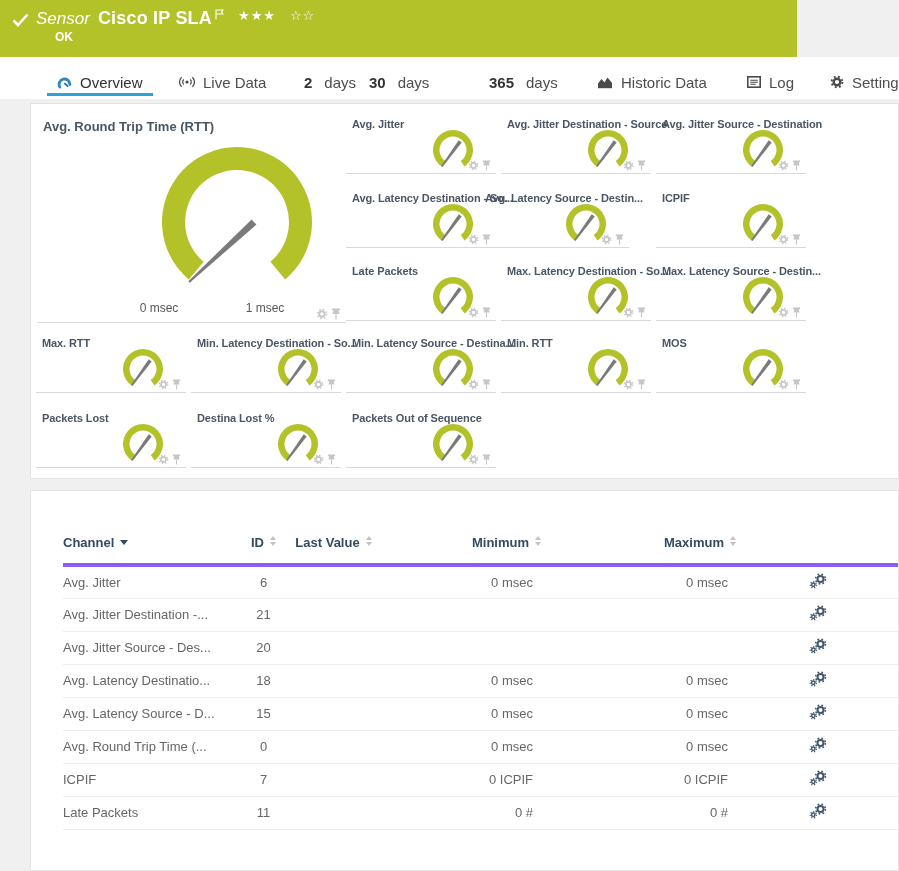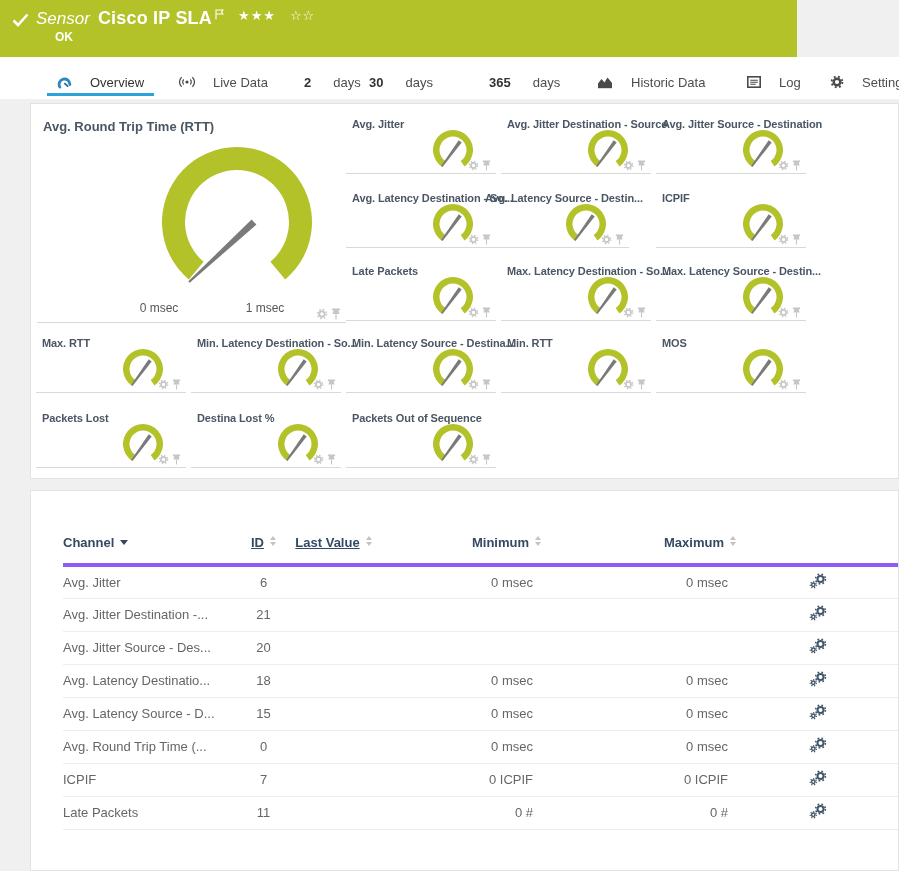--- a/index.html
+++ b/index.html
@@ -12,22 +12,22 @@
   .hdr-row { position:absolute; left:12px; top:8px; display:flex; align-items:center; }
   .check { margin-right:7px; margin-top:2px; }
   .kind { font-style:italic; font-size:17px; margin-right:8px; }
   .sname { font-size:18px; font-weight:bold; letter-spacing:.2px; }
   .flag { margin:-8px 0 0 3px; }
   .stars { font-size:13px; letter-spacing:1px; margin-left:14px; margin-top:-6px; color:#fff; }
   .status-ok { position:absolute; left:55px; top:30px; font-size:12px; font-weight:bold; color:#fff; }
 
   
   .tabbar { position:absolute; left:0; top:57px; width:899px; height:42px; background:#fff; }
-  .tab { position:absolute; top:11px; height:28px; display:flex; align-items:center; gap:18px;
-         font-size:13px; color:#4d4d4d; cursor:pointer; padding:0 2px; }
+  .tab { position:absolute; top:11px; height:28px; display:flex; align-items:center; gap:8px;
+         font-size:15px; color:#4d4d4d; cursor:pointer; padding:0 2px; }
   .tab .num { font-weight:bold; color:#333; margin-right:4px; }
   .tab.active { color:#333; }
   .tab.active::after { content:""; position:absolute; left:-8px; right:-8px; bottom:0; height:3px; background:#2ba2da; }
 
   
   .panel { position:absolute; left:30px; right:0; background:#fff; border:1px solid #e2e2e2; }
   .gauge-panel { top:103px; height:376px; }
   .table-panel { top:490px; height:381px; overflow:hidden; }
 
   
@@ -41,21 +41,21 @@
   .sg { position:absolute; left:84px; top:15px; width:46px; height:44px; }
   .garc { fill:#b2c228; }
   .gndl { fill:#7a7a7a; }
   .gicons { position:absolute; right:5px; bottom:2px; display:flex; gap:3px; align-items:flex-end; }
 
   
   table { border-collapse:collapse; table-layout:fixed; width:837px; margin-left:32px; }
   col.c1{width:173px} col.c2{width:55px} col.c3{width:85px} col.c4{width:165px} col.c5{width:195px} col.c6{width:164px}
   th { vertical-align:top; padding:44px 0 12px; font-size:13px; line-height:16px; font-weight:bold;
        color:#334a63; text-align:left; cursor:pointer; }
-  th.tc { text-align:center;text-decoration:underline; } th.tr { text-align:right; }
+  th.tc { text-align:center; } th.tr { text-align:right; }
   thead tr { border-bottom:4px solid #8b5cf6; }
   tbody tr { border-bottom:1px solid #ededed; }
   td { height:33px; font-size:13px; color:#666; white-space:nowrap; overflow:hidden; }
   td.tc { text-align:center; } td.tr { text-align:right; padding-right:8px; }
   td.act { text-align:center; }
   .sdesc { display:inline-block; margin-left:6px; width:0; height:0; border-left:4.5px solid transparent;
            border-right:4.5px solid transparent; border-top:5px solid #33475e; vertical-align:2px; }
   .sort { display:inline-block; margin-left:6px; vertical-align:1px; }
   .sort b { display:block; width:0; height:0; border-left:3.5px solid transparent; border-right:3.5px solid transparent; }
   .sort b.u { border-bottom:4px solid #c3c3c3; margin-bottom:2px; }

